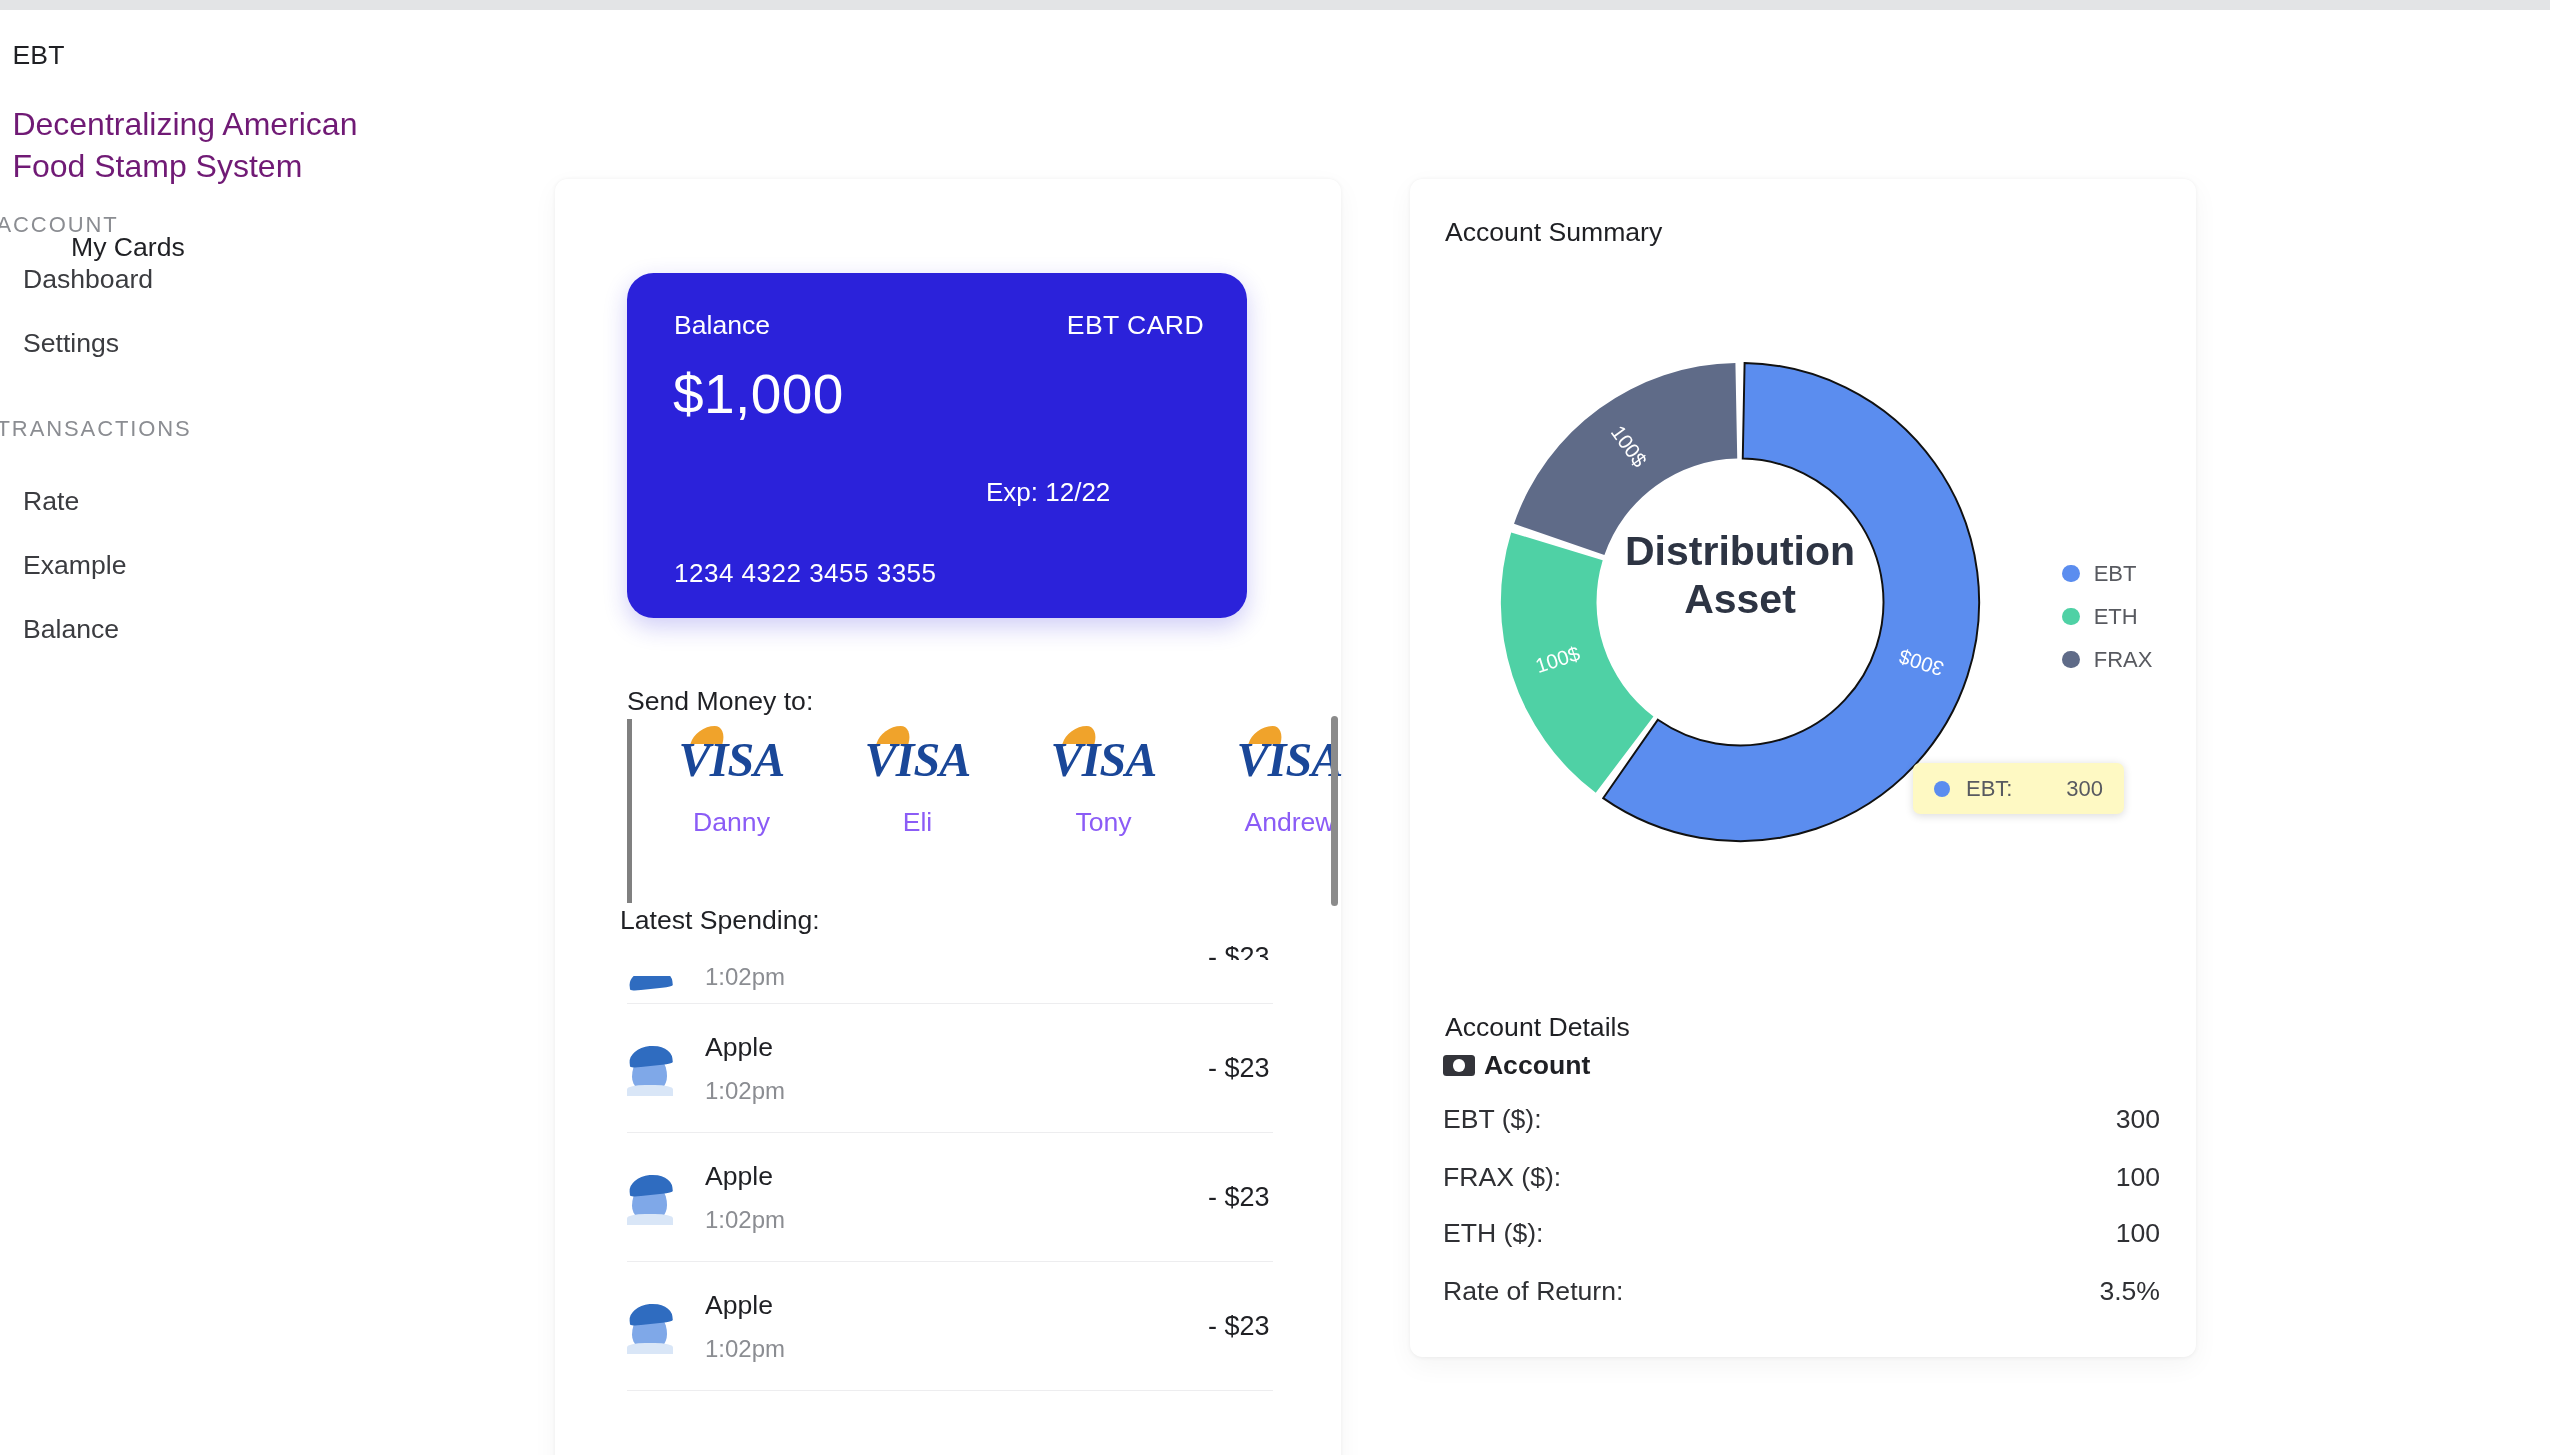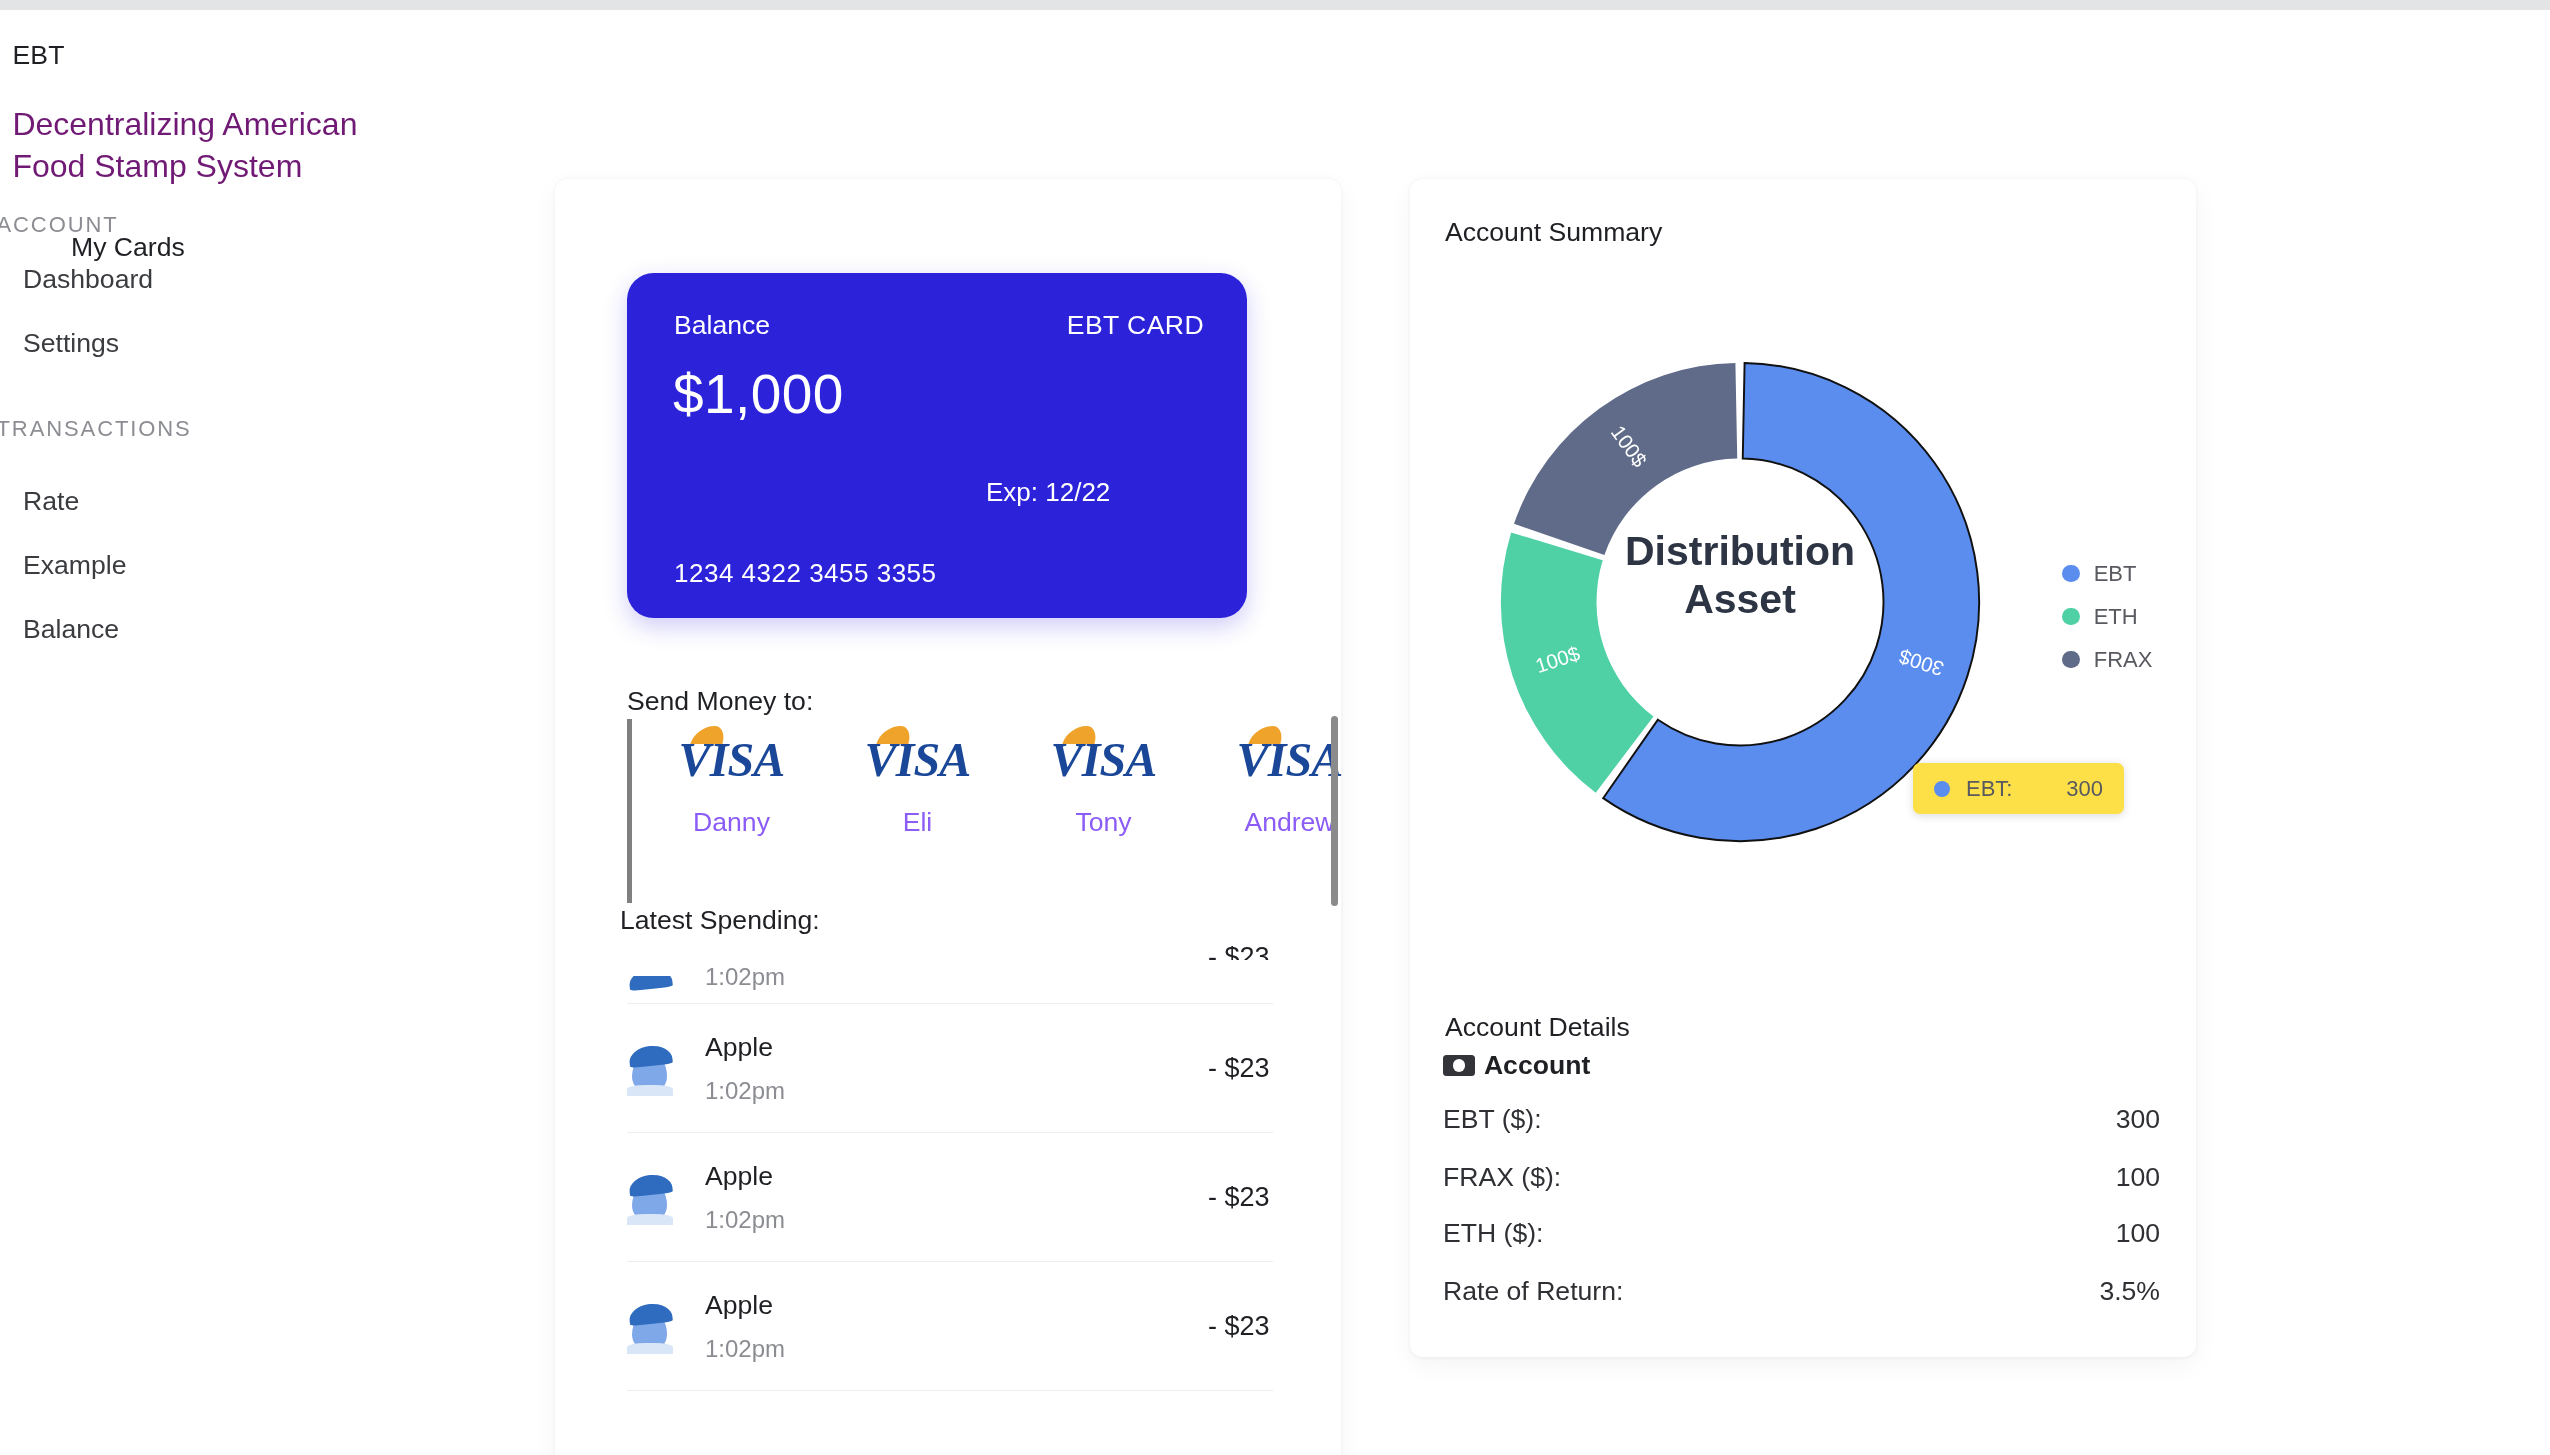--- a/index.html
+++ b/index.html
@@ -155,21 +155,21 @@
   #chart-legend {
     position:absolute; left:2062px; top:552px; width:133px;
   }
   .legend-row { display:flex; align-items:center; height:43px; }
   .legend-dot { width:17.7px; height:17.7px; border-radius:50%; margin-right:14px; }
   .legend-text { font-size:22px; color:#585a60; }
 
   
   #chart-tooltip {
     position:absolute; left:1913px; top:763px; width:211px; height:51px;
-    background:#fde047; border-radius:7px;
+    background:#fef9c3; border-radius:7px;
     box-shadow:0 1.8px 8.9px rgba(0,0,0,.14);
     display:flex; align-items:center; padding:0 21px;
   }
   #tt-dot { width:16px; height:16px; border-radius:50%; background:#5b8def; margin-right:16px; }
   #tt-label { font-size:22px; color:#585a60; }
   #tt-value { font-size:22px; color:#585a60; margin-left:auto; }
 
   
   #account-details-title { position:absolute; left:1445px; top:1012px;text-align:right; }
   #account-chip {

